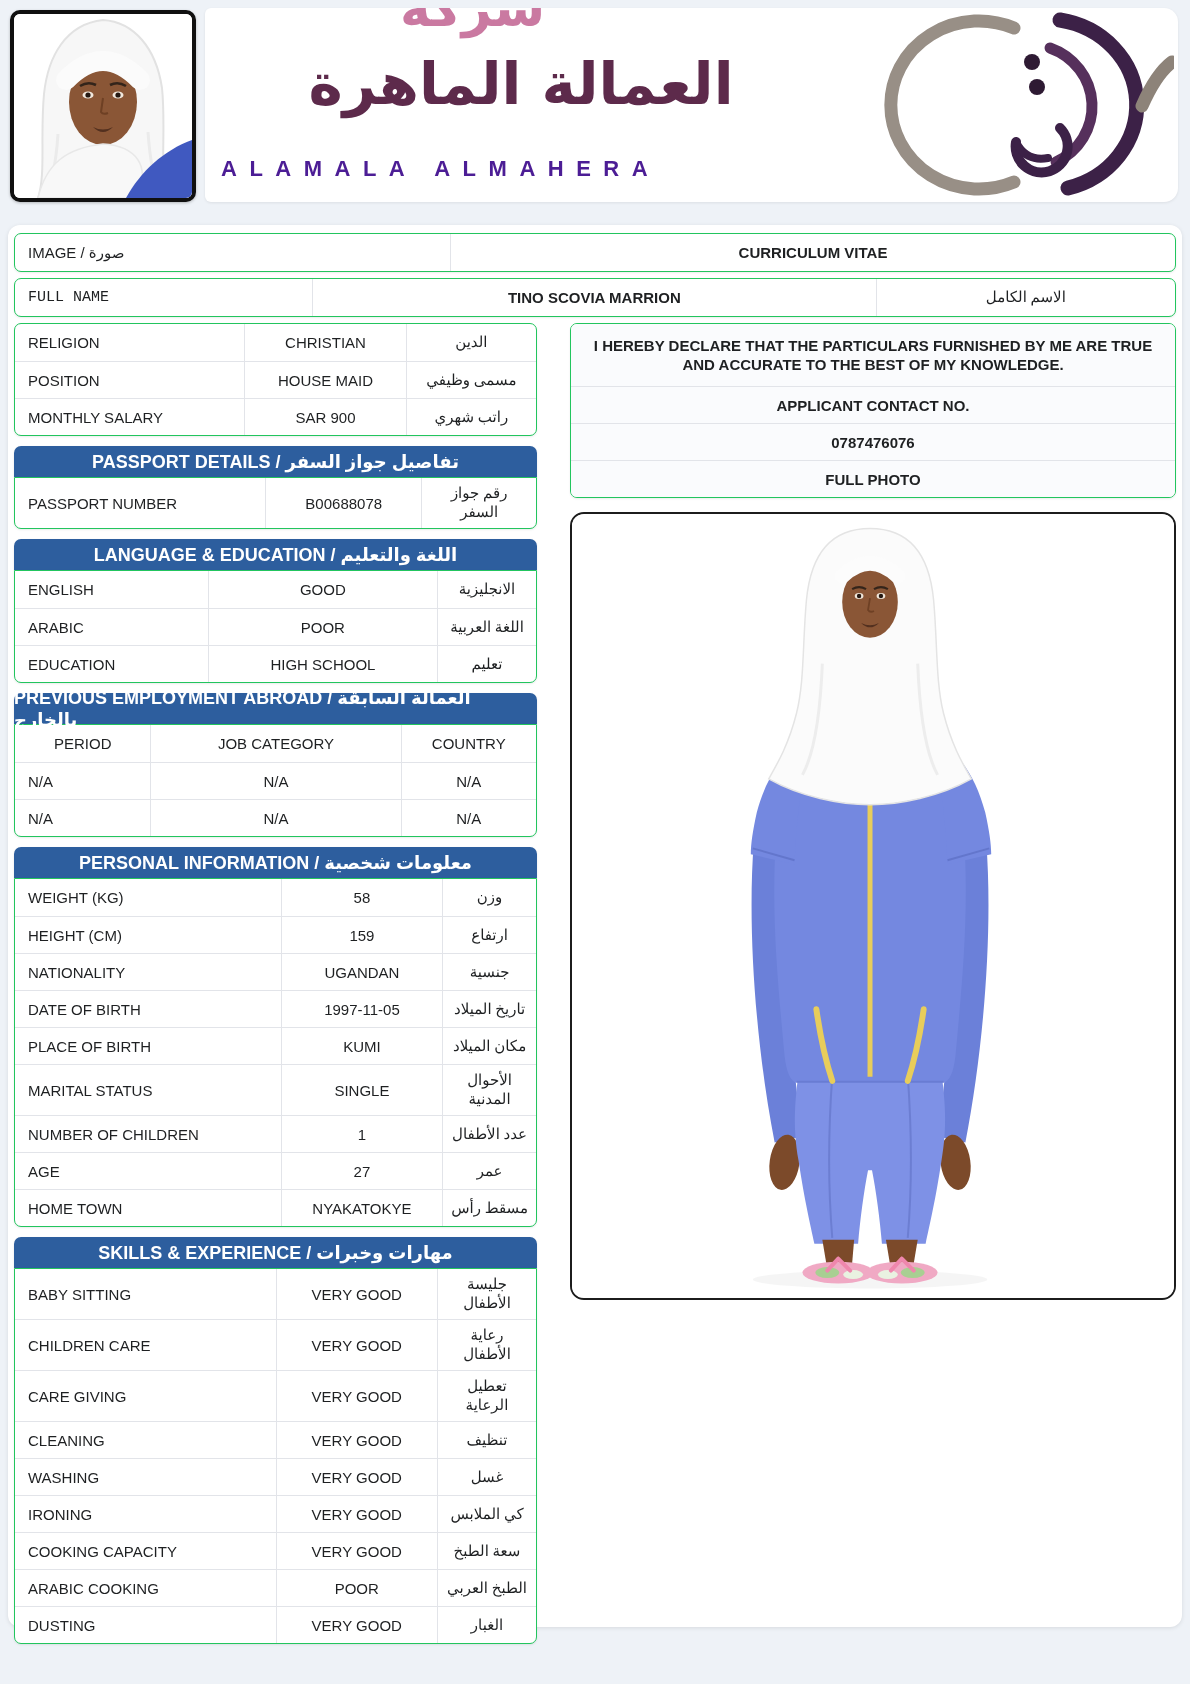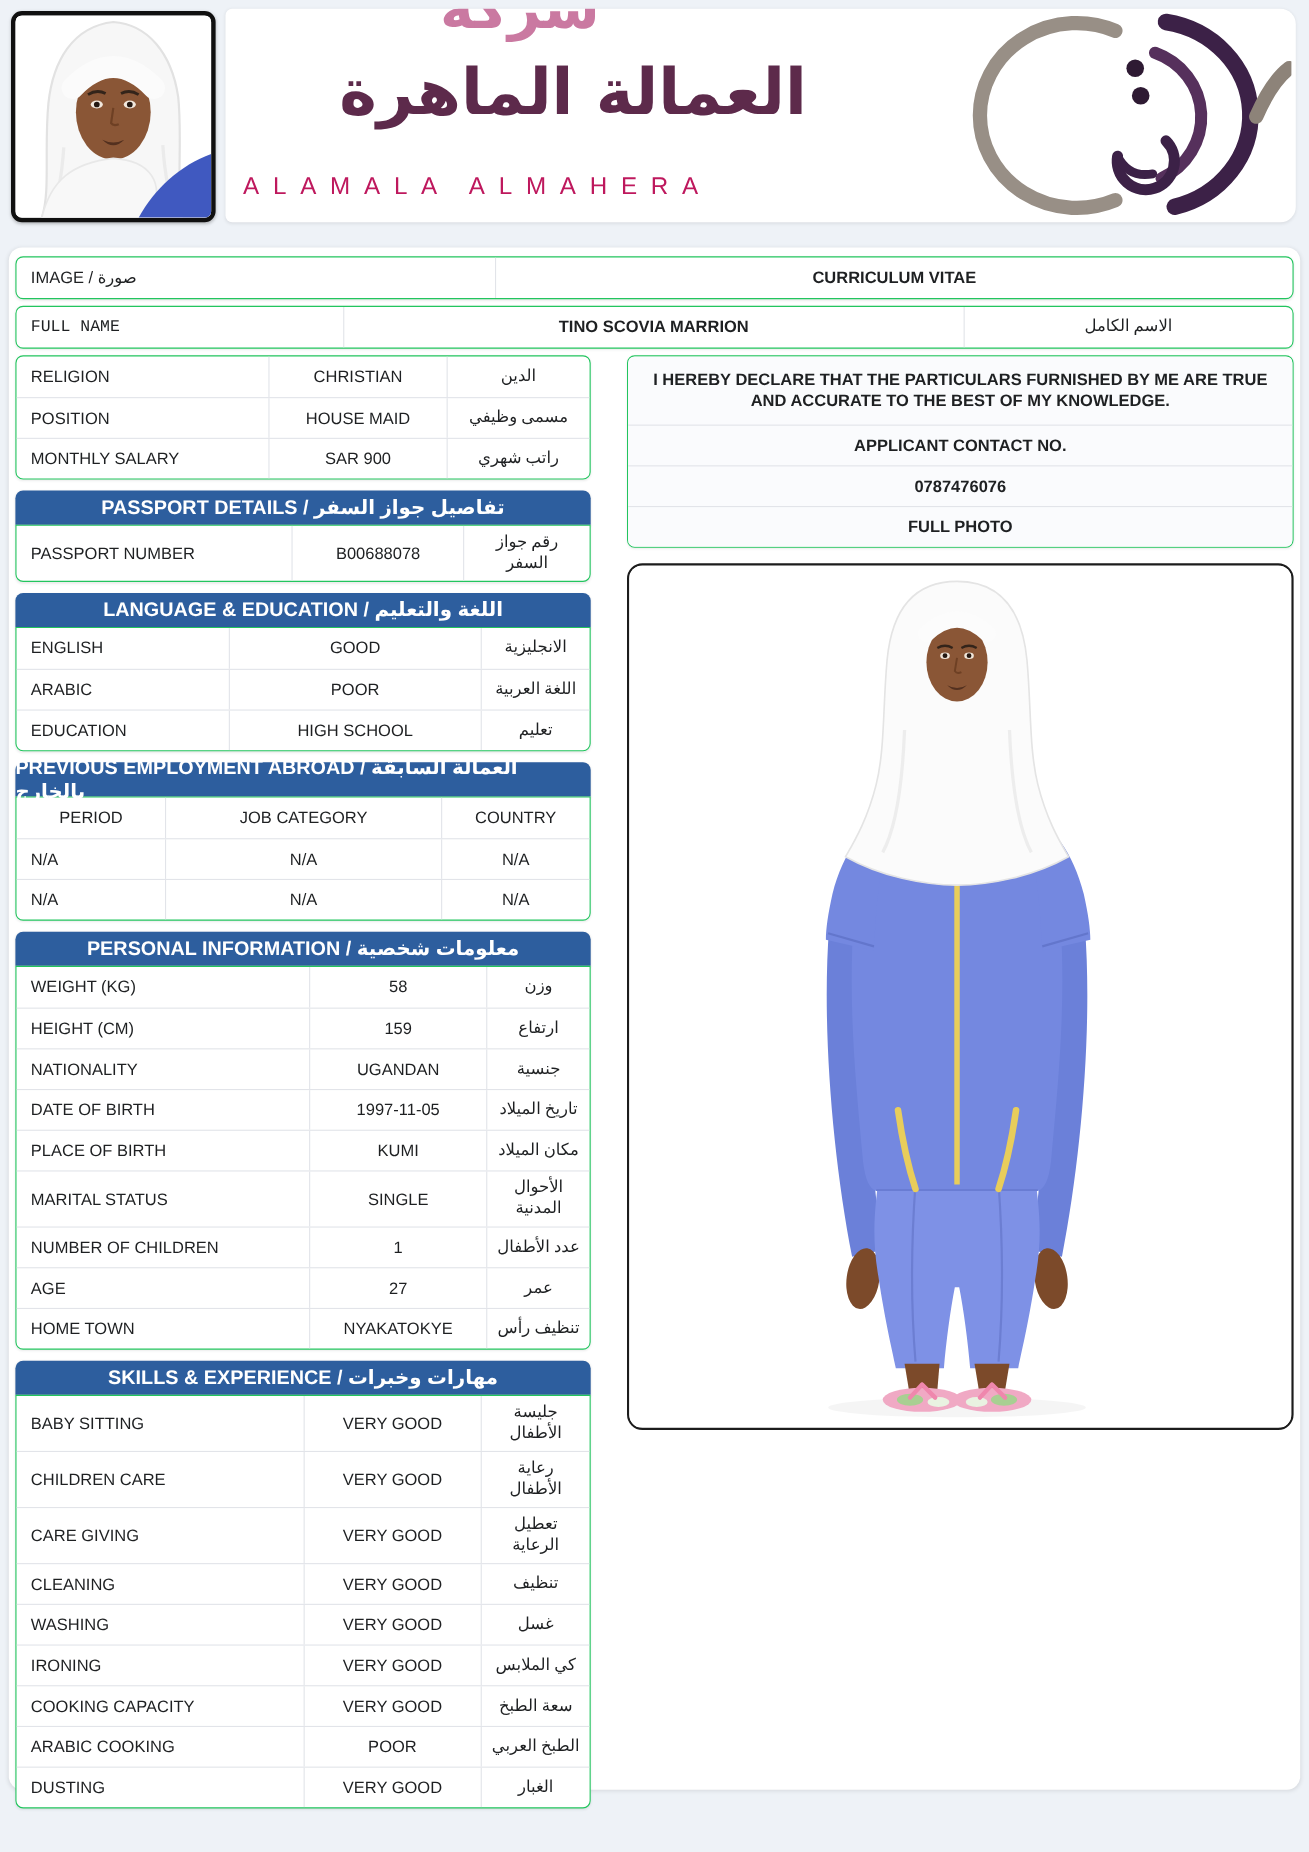--- a/index.html
+++ b/index.html
@@ -27,22 +27,22 @@
   .brand-ar-top {
     position:absolute; left:195px; top:-30px; font-size:52px; font-weight:700;
     color:#ca79a1; font-family:"DejaVu Sans",sans-serif;
   }
   .brand-ar-main {
     position:absolute; left:16px; top:30px; width:600px; text-align:center;
     font-size:58px; font-weight:700; color:#5d2a4b; line-height:1.6;
     font-family:"DejaVu Sans",sans-serif; white-space:nowrap;
   }
   .brand-latin {
-    position:absolute; left:16px; top:148px; font-size:22px; font-weight:400;
-    letter-spacing:12.5px; color:#be185d; white-space:nowrap;
+    position:absolute; left:16px; top:148px; font-size:22px; font-weight:700;
+    letter-spacing:12.5px; color:#4c1d95; white-space:nowrap;
   }
   .brand-mark { position:absolute; right:4px; top:2px; width:310px; height:190px; }
 
   
   .main-card {
     position:absolute; left:8px; top:225px; width:1174px; height:1402px;
     background:#fff; border-radius:12px; box-shadow:0 1px 4px rgba(0,0,0,.10);
     padding:8px 6px 0 6px;
   }
   .box {
@@ -258,21 +258,21 @@
             <div class="cell c3 c-ar" lang="ar" dir="rtl">عدد الأطفال</div>
           </div>
           <div class="trow">
             <div class="cell c1 c-label">AGE</div>
             <div class="cell c2">27</div>
             <div class="cell c3 c-ar" lang="ar" dir="rtl">عمر</div>
           </div>
           <div class="trow">
             <div class="cell c1 c-label">HOME TOWN</div>
             <div class="cell c2">NYAKATOKYE</div>
-            <div class="cell c3 c-ar" lang="ar" dir="rtl">تنظيف رأس</div>
+            <div class="cell c3 c-ar" lang="ar" dir="rtl">مسقط رأس</div>
           </div>
         </div>
 
       <div class="section-bar">SKILLS &amp; EXPERIENCE / مهارات وخبرات</div>
       <div class="box tbl-skills">
           <div class="trow">
             <div class="cell c1 c-label">BABY SITTING</div>
             <div class="cell c2">VERY GOOD</div>
             <div class="cell c3 c-ar" lang="ar" dir="rtl">جليسة الأطفال</div>
           </div>

